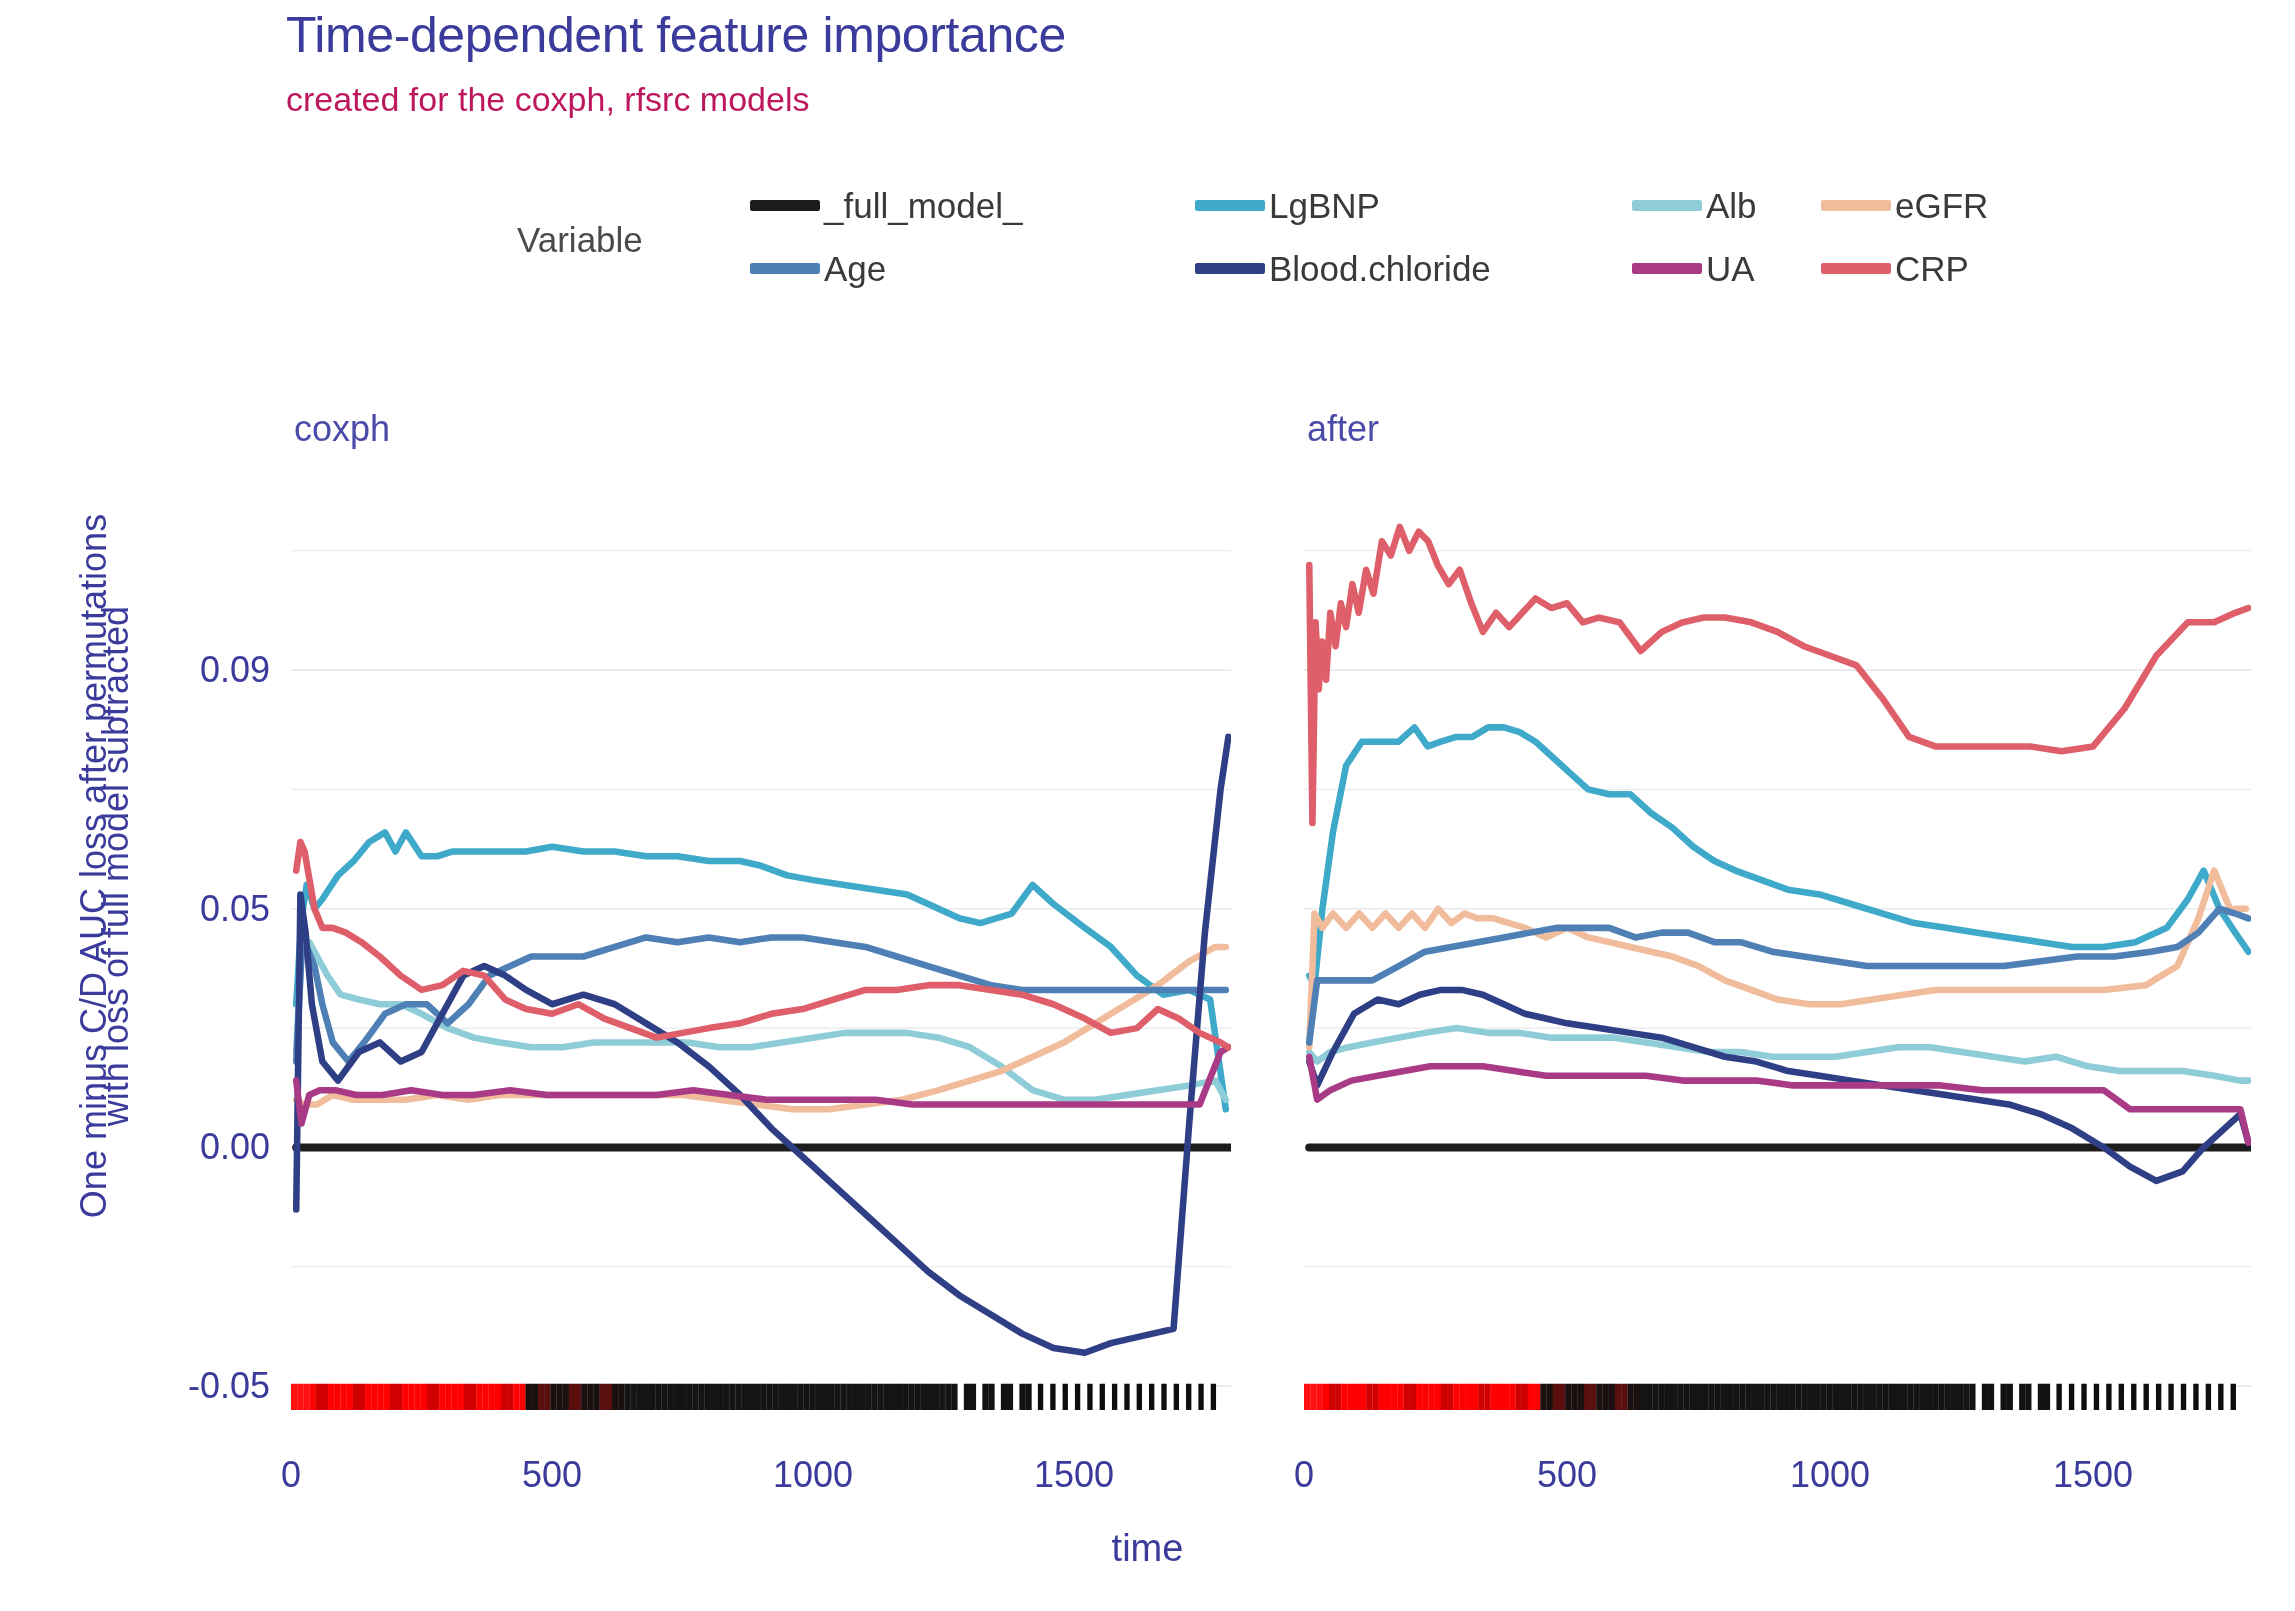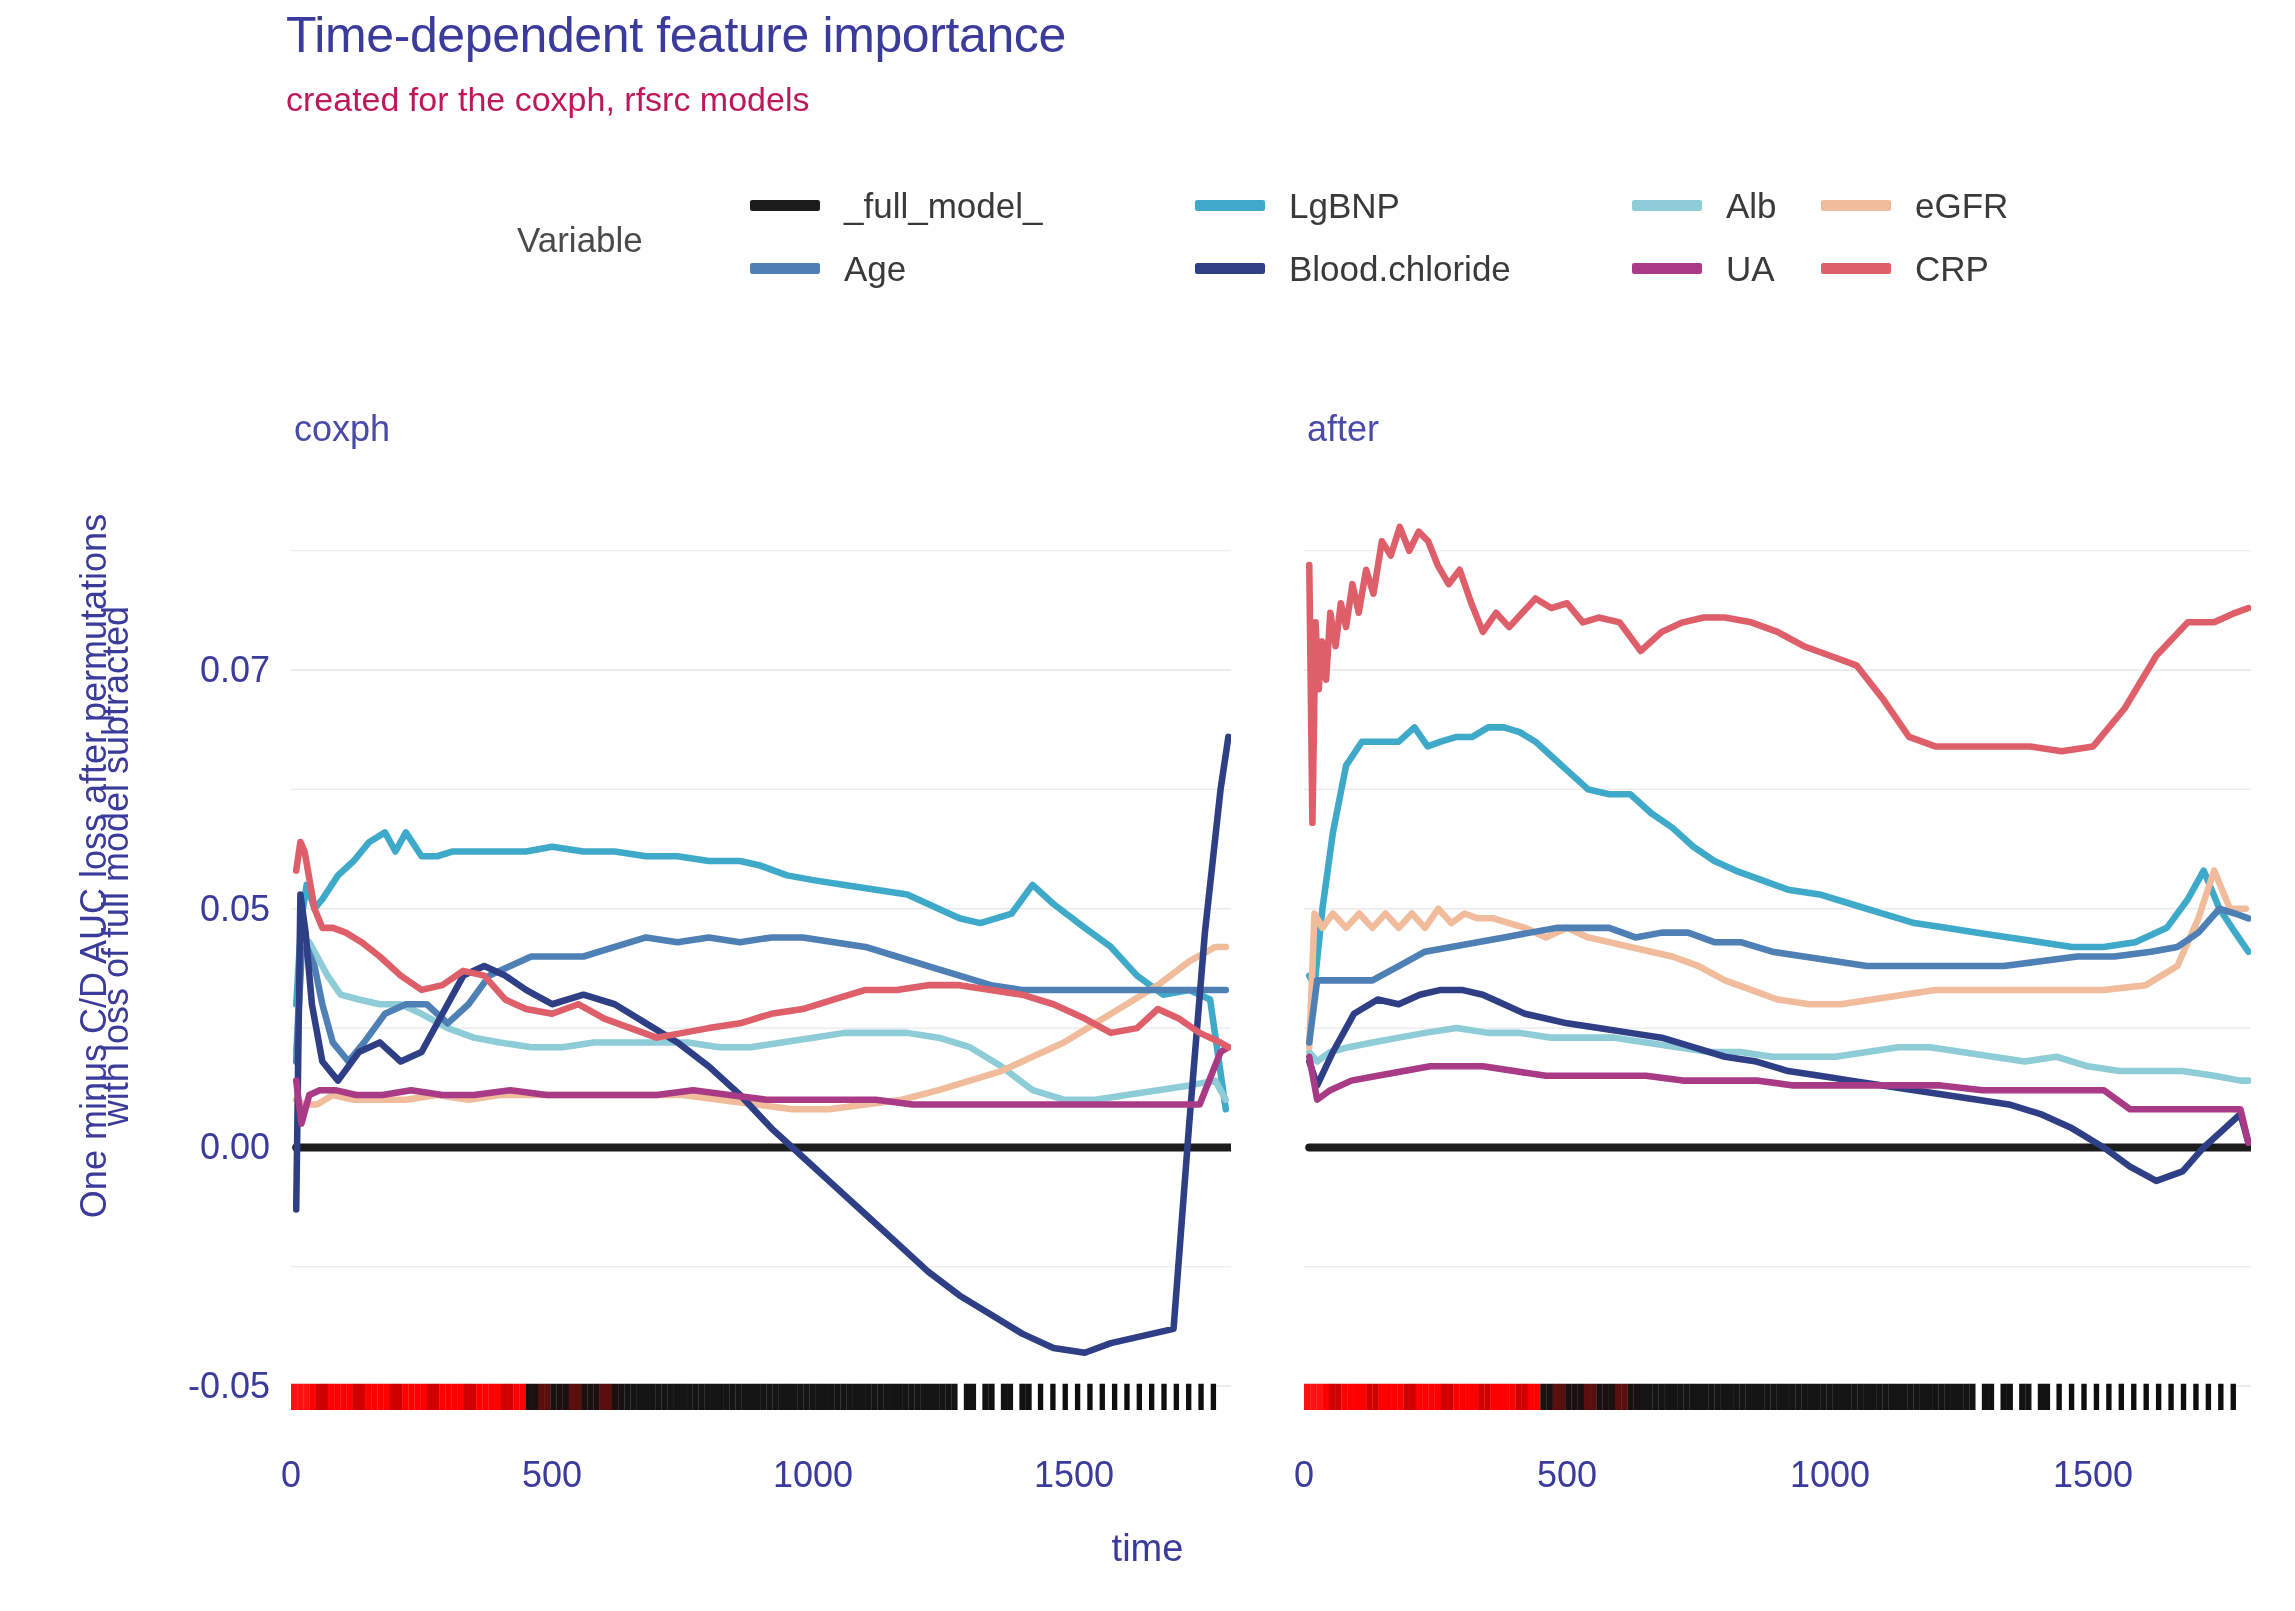--- a/index.html
+++ b/index.html
@@ -28,21 +28,21 @@
   }
   #legend-title{
     position:absolute; left:0px; top:45px;
     font-size:35px; color:#4a4a4a; white-space:nowrap;
   }
   .legend-row{ position:absolute; left:233px; height:61px; }
   .legend-row.r1{ top:0px; }
   .legend-row.r2{ top:63px; }
   .legend-item{
     position:absolute; top:0; height:61px;
-    display:flex; align-items:center; gap:24px; white-space:nowrap;
+    display:flex; align-items:center; gap:4px; white-space:nowrap;
   }
   .swatch{ width:70px; height:10.2px; border-radius:2.2px; flex:0 0 auto; }
   .legend-label{ font-size:35px; color:#3a3a3a; }
   
   .panel{ position:absolute; top:408px; height:1020px; }
   .panel-label{
     position:absolute; top:0px; left:2.9px;
     font-size:36px; color:#4a4aa8; white-space:nowrap;text-align:center;
   }
   .plot-area{
@@ -118,21 +118,21 @@
       <span class="legend-label">UA</span>
     </div>
     <div class="legend-item" style="left:1071px">
       <span class="swatch" style="background: rgb(222, 95, 106);"></span>
       <span class="legend-label">CRP</span>
     </div>
   </div>
 </div>
 
 <div id="yticks">
-    <div class="ytick" style="top: 262px;">0.07</div>
+    <div class="ytick" style="top: 262px;">0.09</div>
     <div class="ytick" style="top: 501px;">0.05</div>
     <div class="ytick" style="top: 739px;">0.00</div>
     <div class="ytick" style="top: 978px;">-0.05</div>
   </div>
 <div id="ylab1">One minus C/D AUC loss after permutations</div>
 <div id="ylab2">with loss of full model subtracted</div>
 
 <div class="panel" id="panel-coxph" style="left:291px;width:940px;">
   <div class="panel-label">coxph</div>
   <div class="plot-area">

